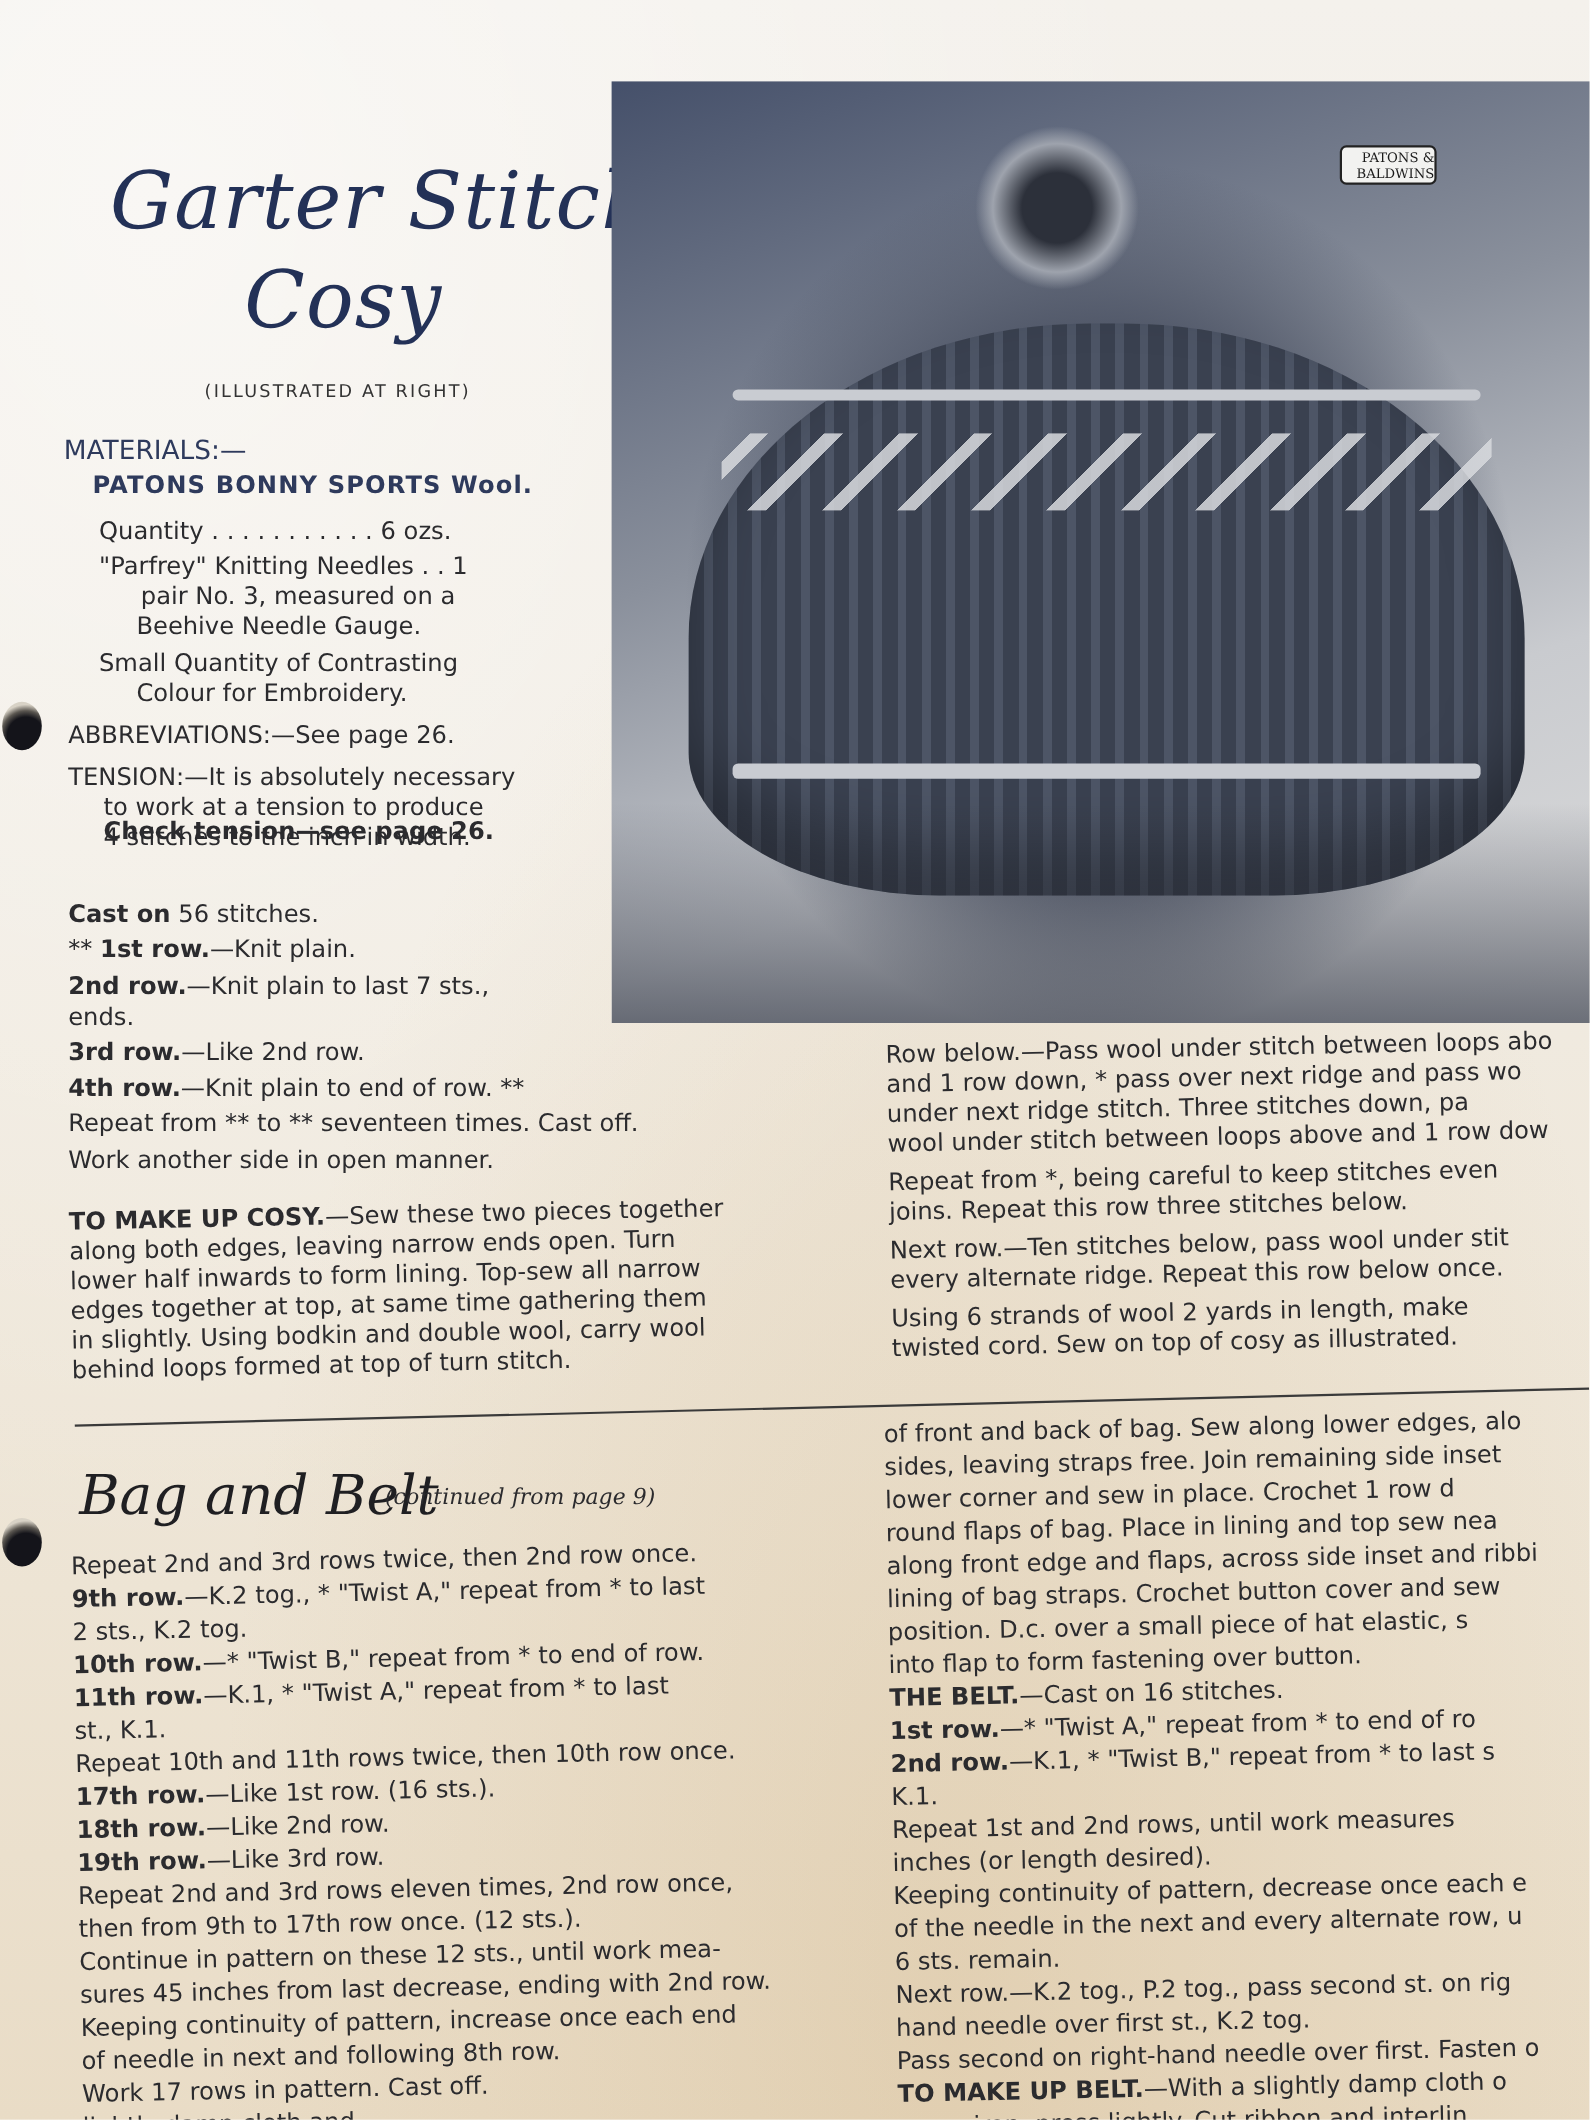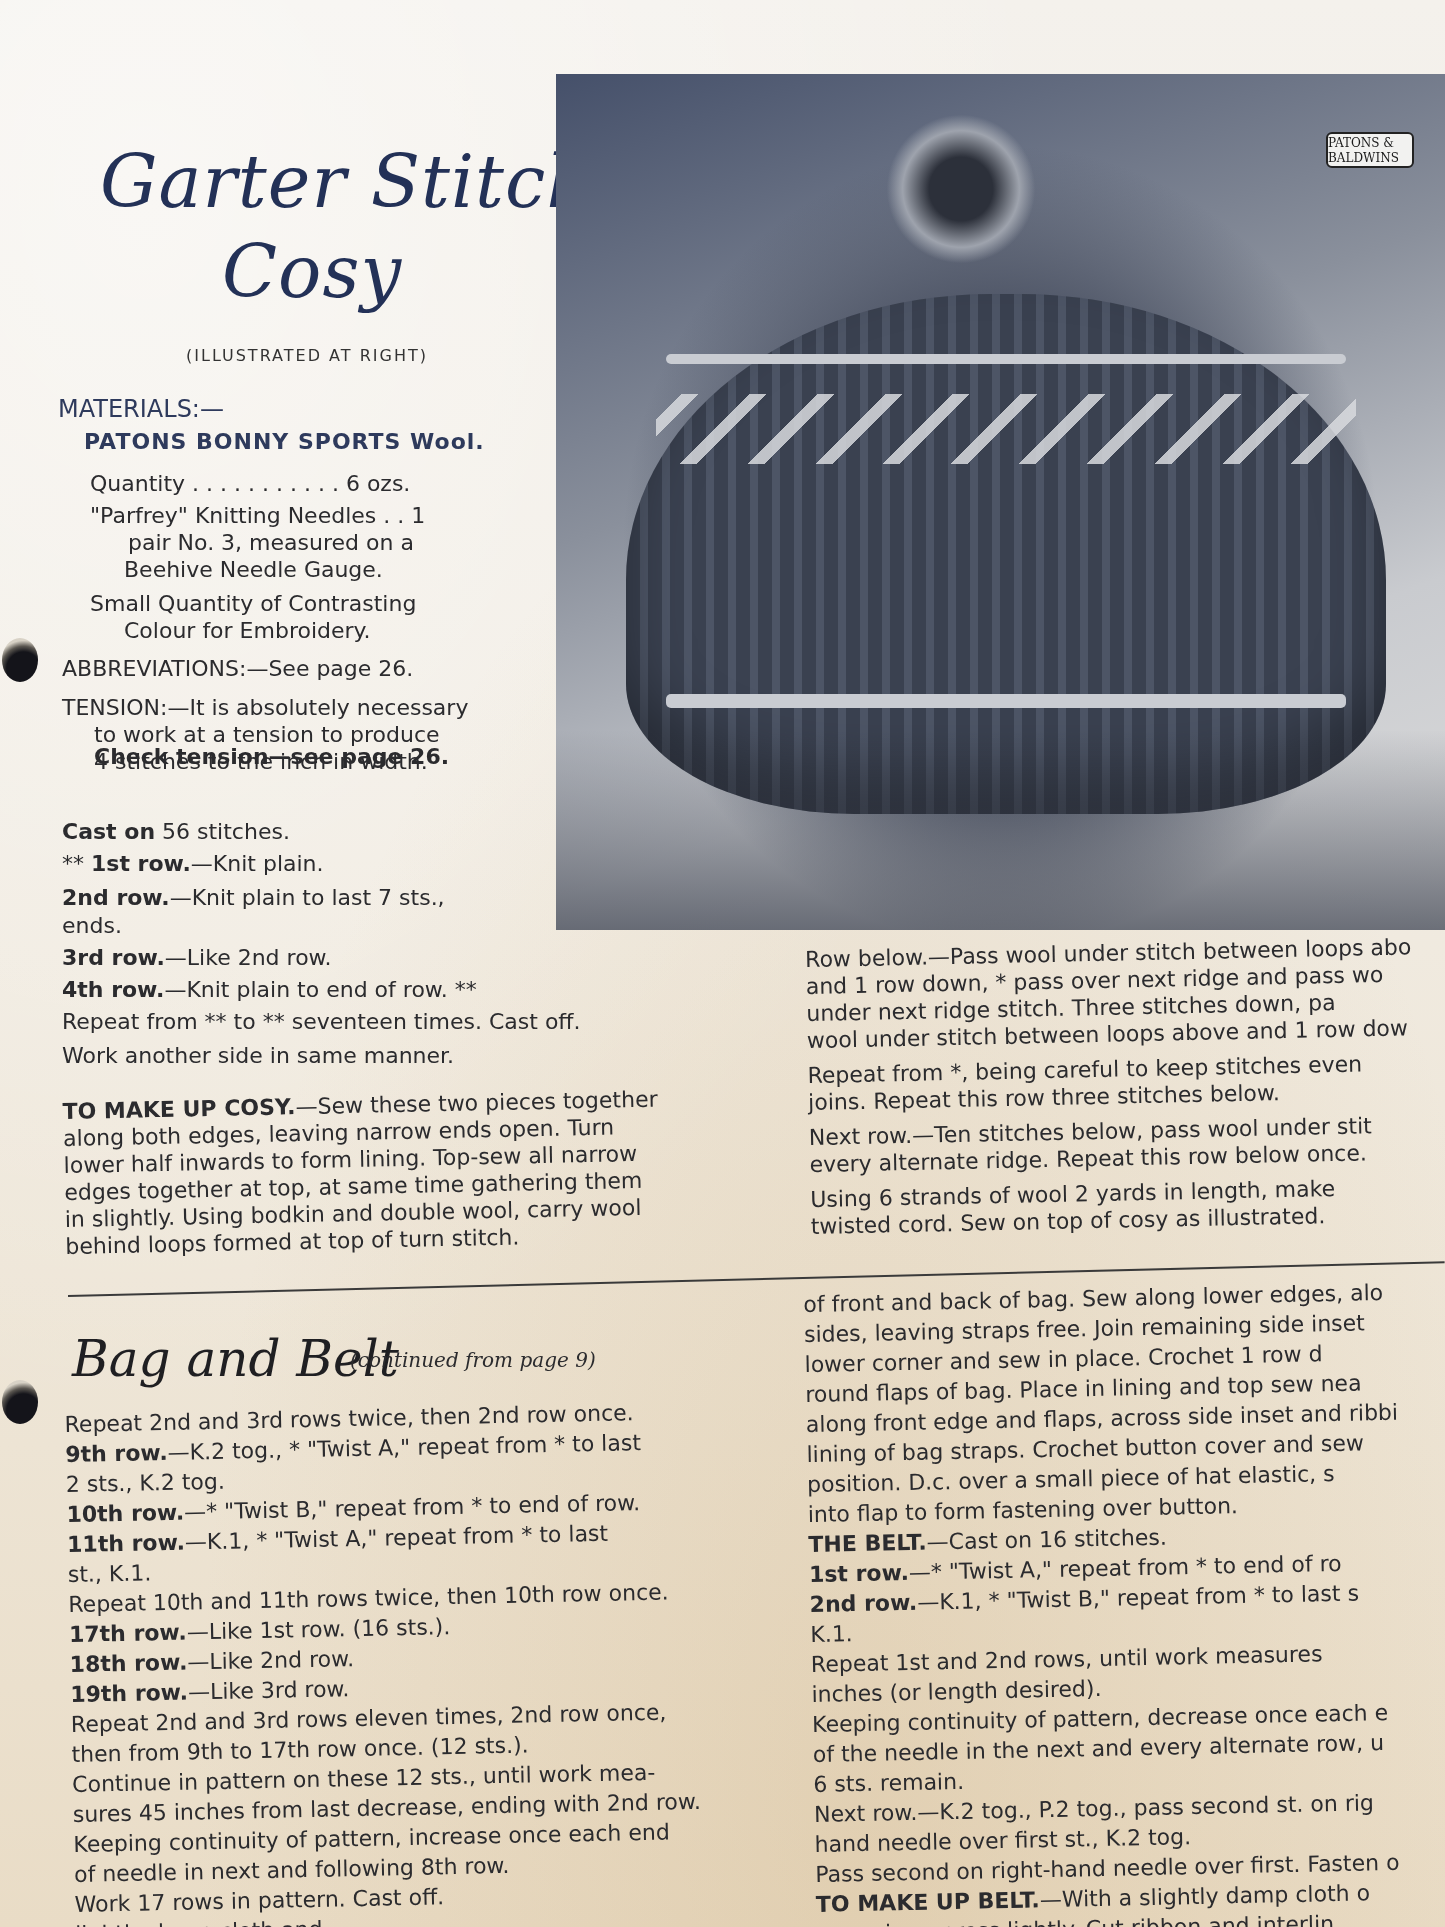--- a/index.html
+++ b/index.html
@@ -45,23 +45,23 @@
   }
   .cosy-band { position: absolute; left: 40px; right: 40px; height: 10px; background: #c9ccd2; border-radius: 5px; }
   .cosy-zig { position: absolute; left: 30px; right: 30px; top: 100px; height: 70px;
     background: repeating-linear-gradient(135deg, transparent 0 18px, #d8dade 18px 30px, transparent 30px 48px);
     opacity: .85; }
   .knot { position: absolute; left: 330px; top: 40px; width: 150px; height: 150px; border-radius: 50%;
     background: radial-gradient(circle, #2c303a 30%, #9ea3ad 55%, transparent 70%); }
   .shadow { position: absolute; left: 0; right: 0; bottom: 0; height: 200px;
     background: linear-gradient(180deg, transparent, rgba(60,65,78,0.7)); }
   .logo {
-    position: absolute; left: 1326px; top: 132px; width: 88px; height: 36px;
+    position: absolute; left: 1218px; top: 132px; width: 88px; height: 36px;
     border: 2px solid #222; border-radius: 6px; background: #f2f2f0;
-    font-family: "DejaVu Serif", serif; font-size: 12px; line-height: 15px; text-align: left; color: #1a1a1a;
+    font-family: "DejaVu Serif", serif; font-size: 12px; line-height: 15px; text-align: right; color: #1a1a1a;
     padding-top: 2px; box-sizing: border-box;
   }
   .rule { position: absolute; left: 68px; top: 1295px; width: 1377px; height: 2px; background: #3a3a3a; transform: rotate(-1.4deg); transform-origin: left; }
   .bag-title { position: absolute; left: 72px; top: 1330px; font-family: "DejaVu Serif", serif; font-style: italic; font-size: 50px; color: #1f1f22; }
   .bag-sub { position: absolute; left: 350px; top: 1348px; font-family: "DejaVu Serif", serif; font-style: italic; font-size: 20px; color: #2b2b2e; }
   .skew { transform: rotate(-1.2deg); transform-origin: left center; }
 </style>
 </head>
 <body>
 
@@ -90,21 +90,21 @@
 <div class="txt" style="left:62px;top:818px">
   <span class="b">Cast on</span>
   <span>56 stitches.</span>
 </div>
 <div class="txt" style="left:62px;top:850px"><span>** </span><span class="b">1st row.</span><span>—Knit plain.</span></div>
 <div class="txt" style="left:62px;top:884px"><span class="b">2nd row.</span><span>—Knit plain to last 7 sts.,</span></div>
 <div class="txt" style="left:62px;top:912px">ends.</div>
 <div class="txt" style="left:62px;top:944px"><span class="b">3rd row.</span><span>—Like 2nd row.</span></div>
 <div class="txt" style="left:62px;top:976px"><span class="b">4th row.</span><span>—Knit plain to end of row. **</span></div>
 <div class="txt" style="left:62px;top:1008px">Repeat from ** to ** seventeen times.  Cast off.</div>
-<div class="txt" style="left:62px;top:1042px">Work another side in same manner.</div>
+<div class="txt" style="left:62px;top:1042px">Work another side in open manner.</div>
 
 <div class="skew" style="position:absolute;left:64px;top:1098px">
   <div class="txt" style="position:relative"><span class="b">TO MAKE UP COSY.</span><span>—Sew these two pieces together</span></div>
   <div class="txt" style="position:relative">along both edges, leaving narrow ends open.   Turn</div>
   <div class="txt" style="position:relative">lower half inwards to form lining.  Top-sew all narrow</div>
   <div class="txt" style="position:relative">edges together at top, at same time gathering them</div>
   <div class="txt" style="position:relative">in slightly.  Using bodkin and double wool, carry wool</div>
   <div class="txt" style="position:relative">behind loops formed at top of turn stitch.</div>
 </div>
 

